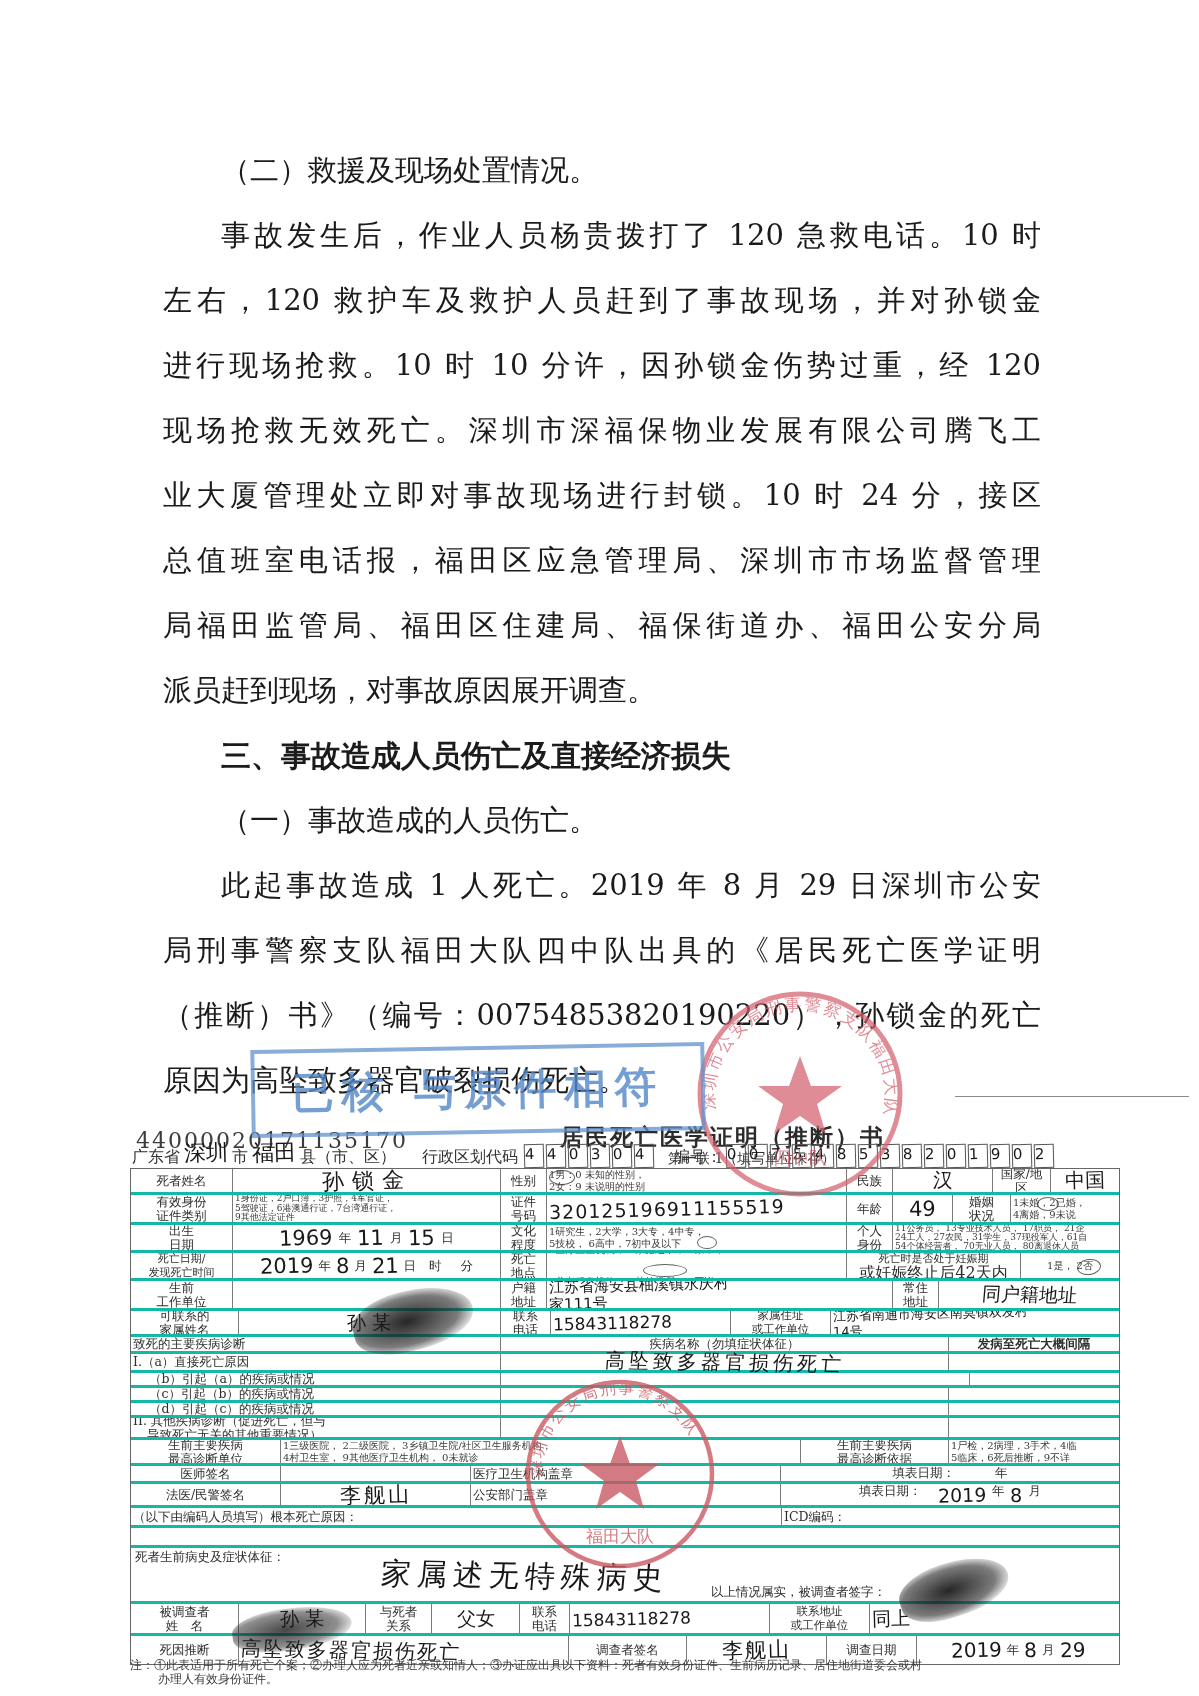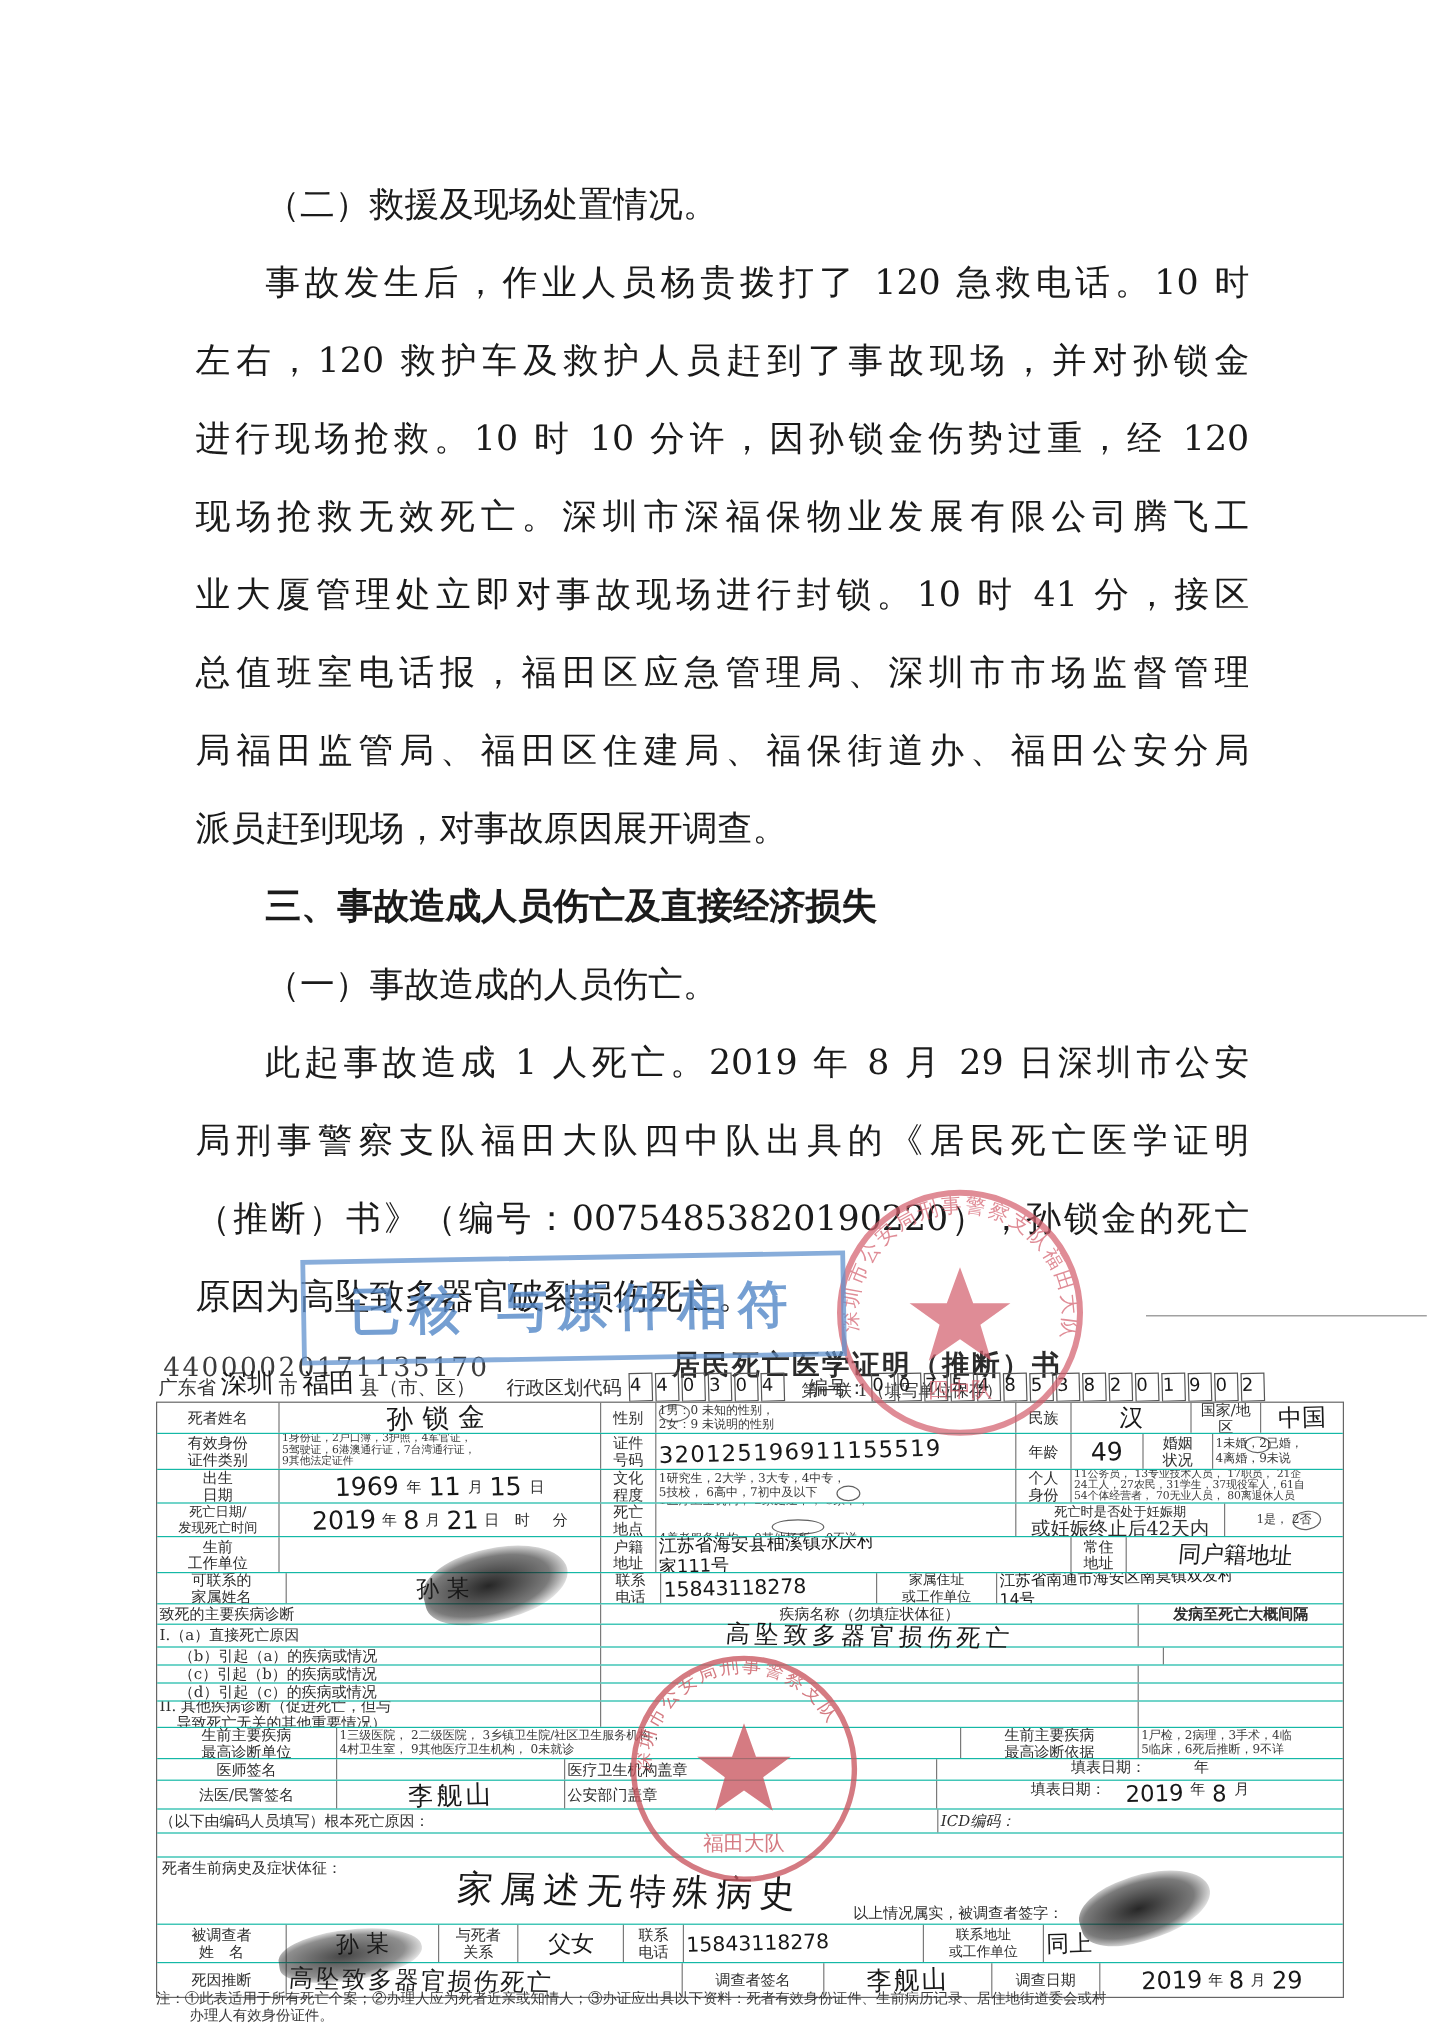--- a/index.html
+++ b/index.html
@@ -18,21 +18,21 @@
   .fno{position:absolute;left:8px;top:22px;font-size:22px;letter-spacing:2px;color:#3c3c3c;}
   .ftitle{position:absolute;left:432px;top:16px;font-size:23px;font-weight:bold;letter-spacing:2px;color:#2b2b2b;white-space:nowrap;}
   .fsub{position:absolute;left:540px;top:44px;font-size:14px;color:#333;white-space:nowrap;}
   .prov{position:absolute;left:4px;top:36px;width:986px;height:26px;display:flex;align-items:flex-end;white-space:nowrap;overflow:hidden;}
   .prov .p{font-size:16px;color:#333;}
   .box{display:inline-flex;align-items:center;justify-content:center;width:20px;height:24px;
        border:1.4px solid #555;margin-right:2px;font-size:15px;flex:none;box-sizing:border-box;}
   .hw{font-family:"DejaVu Sans","Liberation Sans",sans-serif;color:#181818;display:inline-block;transform:rotate(-1.5deg);}
   .hw2{transform:rotate(1deg) skewX(-4deg);}
   .tbl{position:absolute;left:2px;top:62px;width:988px;border:1.2px solid #666;box-sizing:content-box;background:transparent;}
-  .tr{display:flex;border-bottom:1px solid #14b8a6;box-sizing:border-box;}
+  .tr{display:flex;border-bottom:3px solid #14b8a6;box-sizing:border-box;}
   .tr:last-child{border-bottom:none;}
   .td{box-sizing:border-box;border-right:1px solid #7a7a7a;overflow:hidden;position:relative;
       display:flex;flex-direction:column;align-items:center;justify-content:center;text-align:center;padding:0 2px;flex:none;}
   .td:last-child{border-right:none;}
   .td.l{align-items:flex-start;text-align:left;}
   .lab{font-size:12.5px;line-height:13.5px;color:#2e2e2e;}
   .cod{font-size:10px;line-height:11.5px;color:#3a3a3a;text-align:left;width:100%;}
   .band{justify-content:center;}
   .bandtxt{font-size:15px;font-weight:bold;letter-spacing:10px;color:#222;}
   .rec{position:relative;height:56px;}
@@ -49,21 +49,21 @@
 </style>
 </head>
 <body>
 
 <div class="doc">
   <div class="dline ind end">（二）救援及现场处置情况。</div>
   <div class="dline ind">事故发生后，作业人员杨贵拨打了 120 急救电话。10 时</div>
   <div class="dline">左右，120 救护车及救护人员赶到了事故现场，并对孙锁金</div>
   <div class="dline">进行现场抢救。10 时 10 分许，因孙锁金伤势过重，经 120</div>
   <div class="dline">现场抢救无效死亡。深圳市深福保物业发展有限公司腾飞工</div>
-  <div class="dline">业大厦管理处立即对事故现场进行封锁。10 时 41 分，接区</div>
+  <div class="dline">业大厦管理处立即对事故现场进行封锁。10 时 24 分，接区</div>
   <div class="dline">总值班室电话报，福田区应急管理局、深圳市市场监督管理</div>
   <div class="dline">局福田监管局、福田区住建局、福保街道办、福田公安分局</div>
   <div class="dline end">派员赶到现场，对事故原因展开调查。</div>
   <div class="dline h3 ind">三、事故造成人员伤亡及直接经济损失</div>
   <div class="dline ind end">（一）事故造成的人员伤亡。</div>
   <div class="dline ind">此起事故造成 1 人死亡。2019 年 8 月 29 日深圳市公安</div>
   <div class="dline">局刑事警察支队福田大队四中队出具的《居民死亡医学证明</div>
   <div class="dline">（推断）书》（编号：00754853820190220），孙锁金的死亡</div>
   <div class="dline end">原因为高坠致多器官破裂损伤死亡。</div>
 </div>
@@ -395,21 +395,21 @@
         <span class="lab">年</span>
         <span class="hw" style="font-size:19px;">8</span>
         <span class="lab">月</span>
       </div>
     </div>
 
     <div class="tr" style="height:20px;">
       <div class="td l" style="width:650px;border-right:none;">
           <span class="lab">（以下由编码人员填写）根本死亡原因：</span>
         </div>
-      <div class="td l" style="width:338px;border-left:1px solid #7a7a7a;font-style:italic;">
+      <div class="td l" style="width:338px;border-left:1px solid #7a7a7a;">
           <span class="lab">ICD编码：</span>
         </div>
     </div>
 
     <div class="tr band" style="height:20px;justify-content:center;">
       <div class="td" style="width:988px;border-right:none;margin-top:46px;">
           <span class="bandtxt">死 亡 调 查 记 录</span>
         </div>
     </div>
 

